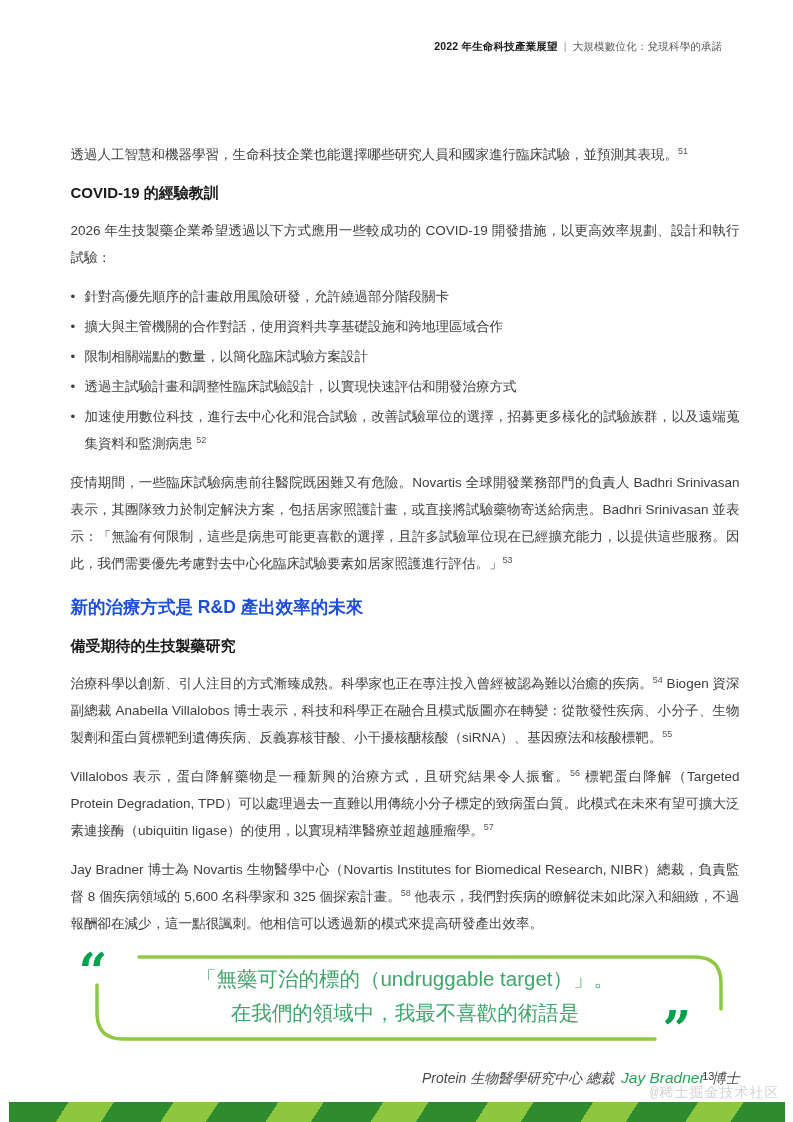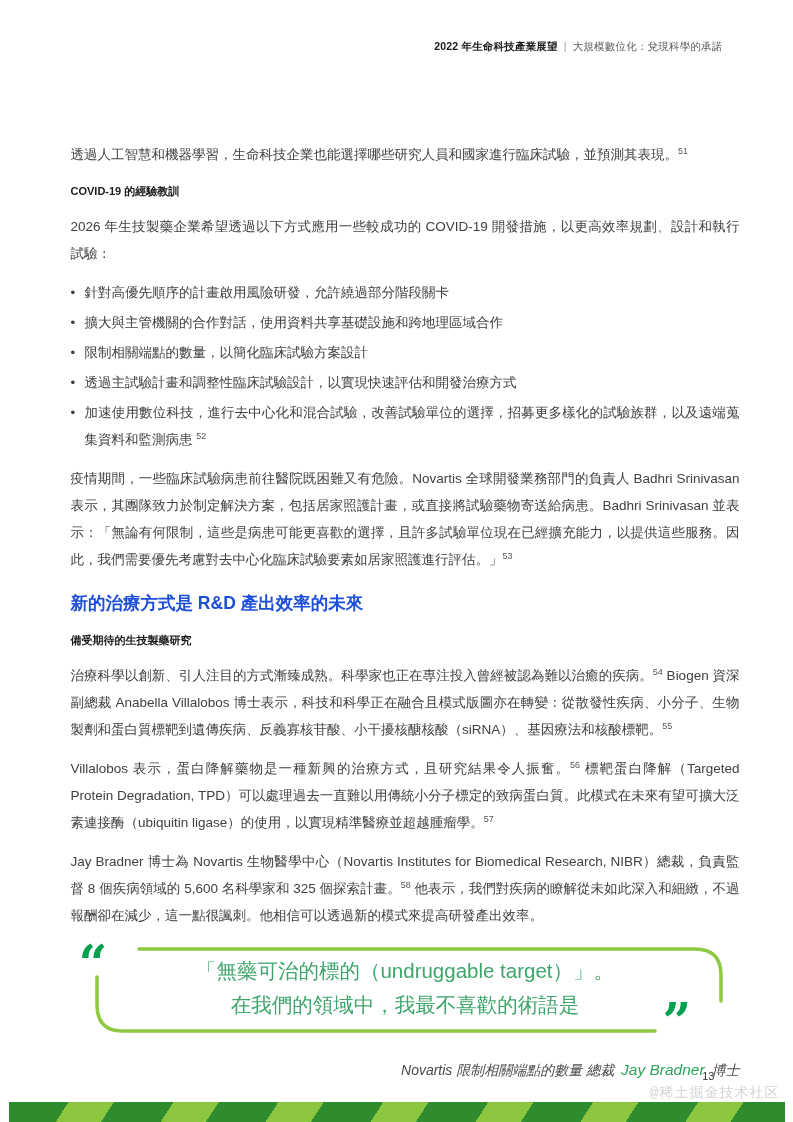--- a/index.html
+++ b/index.html
@@ -44,21 +44,21 @@
     margin-bottom: 12px;
     color: #404040;
   }
   sup {
     font-size: 9px;
     line-height: 0;
     vertical-align: super;
     color: #555;
   }
   .h3 {
-    font-size: 11px;
+    font-size: 15px;
     font-weight: bold;
     color: #1a1a1a;
     margin: 16px 0 14px 0;
   }
   .h2-green {
     font-size: 17.5px;
     font-weight: bold;
     color: #1d4ed8;
     margin: 18px 0 18px 0;
   }
@@ -204,21 +204,21 @@
       </svg>
       <div class="quote-open">“</div>
       <div class="quote-text">
         <div>「無藥可治的標的（undruggable target）」。</div>
         <div>在我們的領域中，我最不喜歡的術語是</div>
       </div>
       <div class="quote-close">”</div>
     </figure>
 
     <div class="attribution">
-      <span>Novartis 限制相關端點的數量 總裁</span>
+      <span>Protein 生物醫學研究中心 總裁</span>
       <span class="attr-name">Jay Bradner</span>
       <span>博士</span>
     </div>
 
   </main>
 
   <div class="page-number">13</div>
 
   <div class="watermark">@稀土掘金技术社区</div>
 

